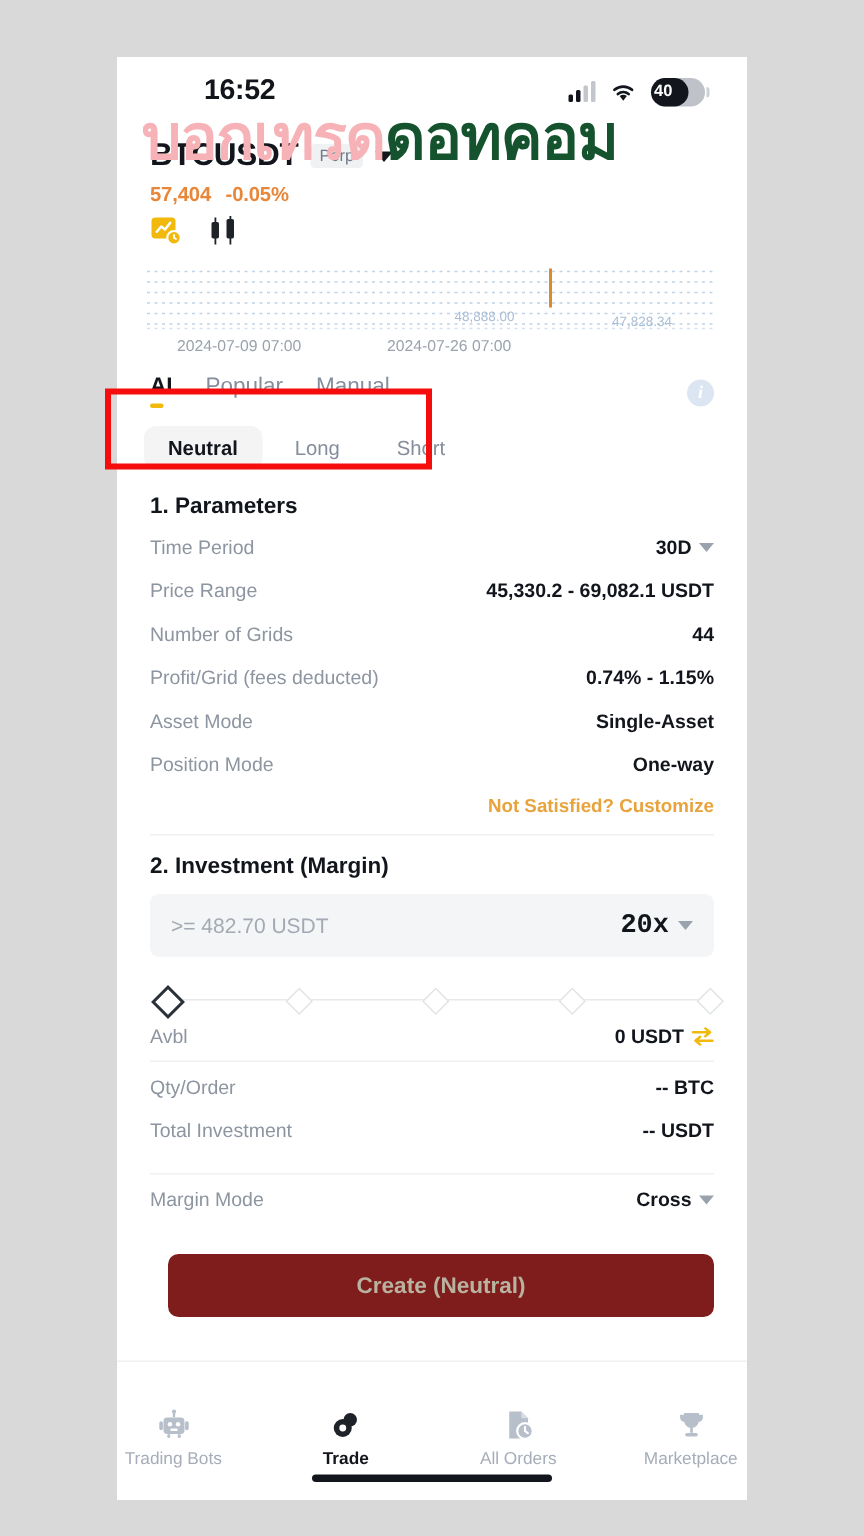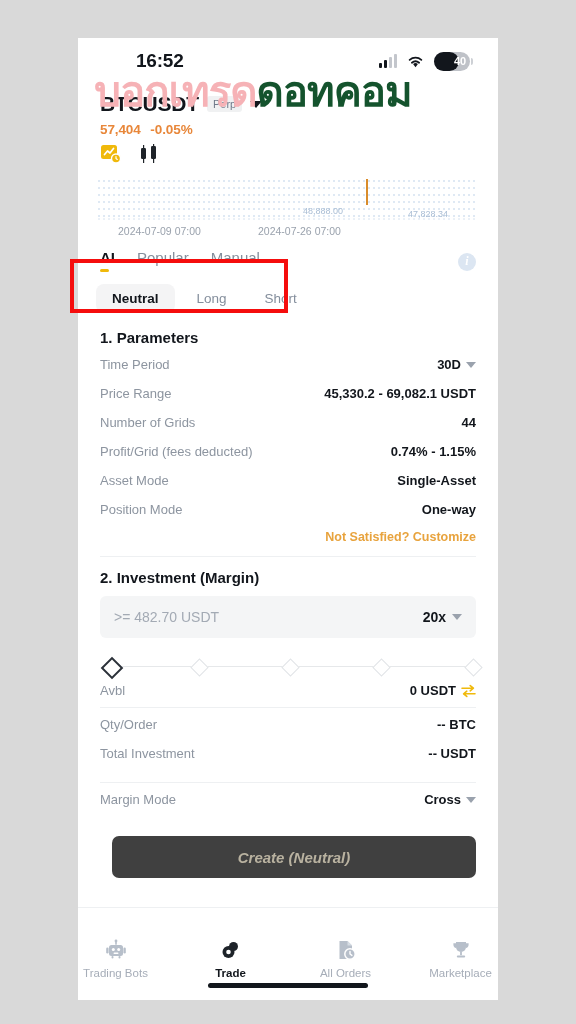--- a/index.html
+++ b/index.html
@@ -84,21 +84,21 @@
     width: 25px;
     height: 19px;
     background: #12161c;
     border-radius: 10px;
   }
   .battery .num {
     position: relative;
     color: #ffffff;
     font-size: 11px;
     font-weight: bold;
-    margin-left: 20px;
+    margin-left: 2px;
     z-index: 2;
   }
   .battery .tip {
     position: absolute;
     right: -3px;
     top: 6px;
     width: 2px;
     height: 7px;
     background: #cdd0d5;
     border-radius: 0 2px 2px 0;
@@ -286,23 +286,24 @@
     display: flex;
     align-items: center;
     justify-content: space-between;
     padding: 0 14px;
   }
   .invest-ph { color: #a3aab4; font-size: 14px; }
   .lev {
     display: flex;
     align-items: center;
     gap: 6px;
-    font-size: 14px;
+    font-size: 18px;
     font-weight: bold;
     color: #12161c;
+    font-family: Liberation Mono, monospace;
   }
   .slider {
     position: relative;
     margin: 20px 24px 0 24px;
     height: 18px;
   }
   .slider .track {
     position: absolute;
     left: 6px; right: 6px;
     top: 8px;
@@ -340,28 +341,27 @@
   .chev-up {
     width: 0; height: 0;
     border-left: 6px solid transparent;
     border-right: 6px solid transparent;
     border-bottom: 6px solid #c3c9d1;
   }
   .create-btn {
     margin: 22px 22px 0 34px;
     height: 42px;
     border-radius: 7px;
-    background: #404040;
+    background: #7f1d1d;
     color: #b9b2a0;
     font-size: 15px;
     font-weight: bold;
     display: flex;
     align-items: center;
     justify-content: center;
-    font-style: italic;
   }
 
   
   .bottom-nav {
     position: absolute;
     left: 0; right: 0;
     bottom: 0;
     height: 82px;
     background: #ffffff;
     border-top: 1px solid #eef0f2;

